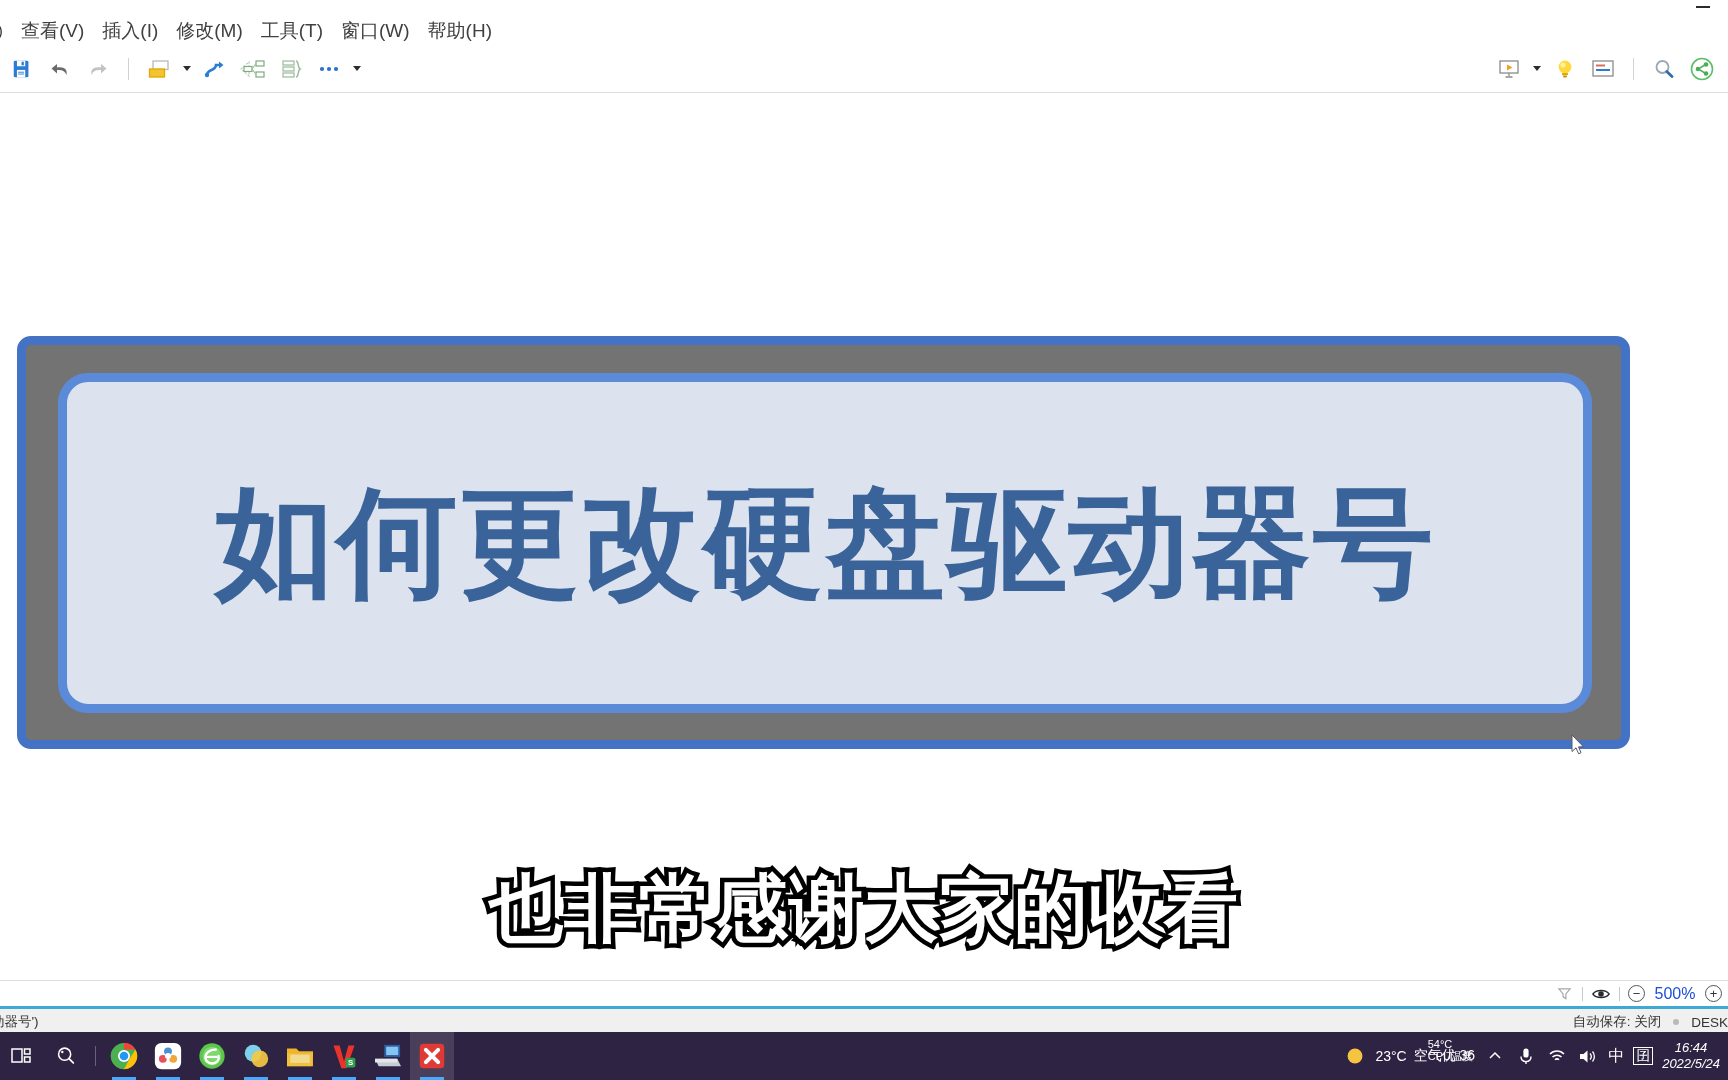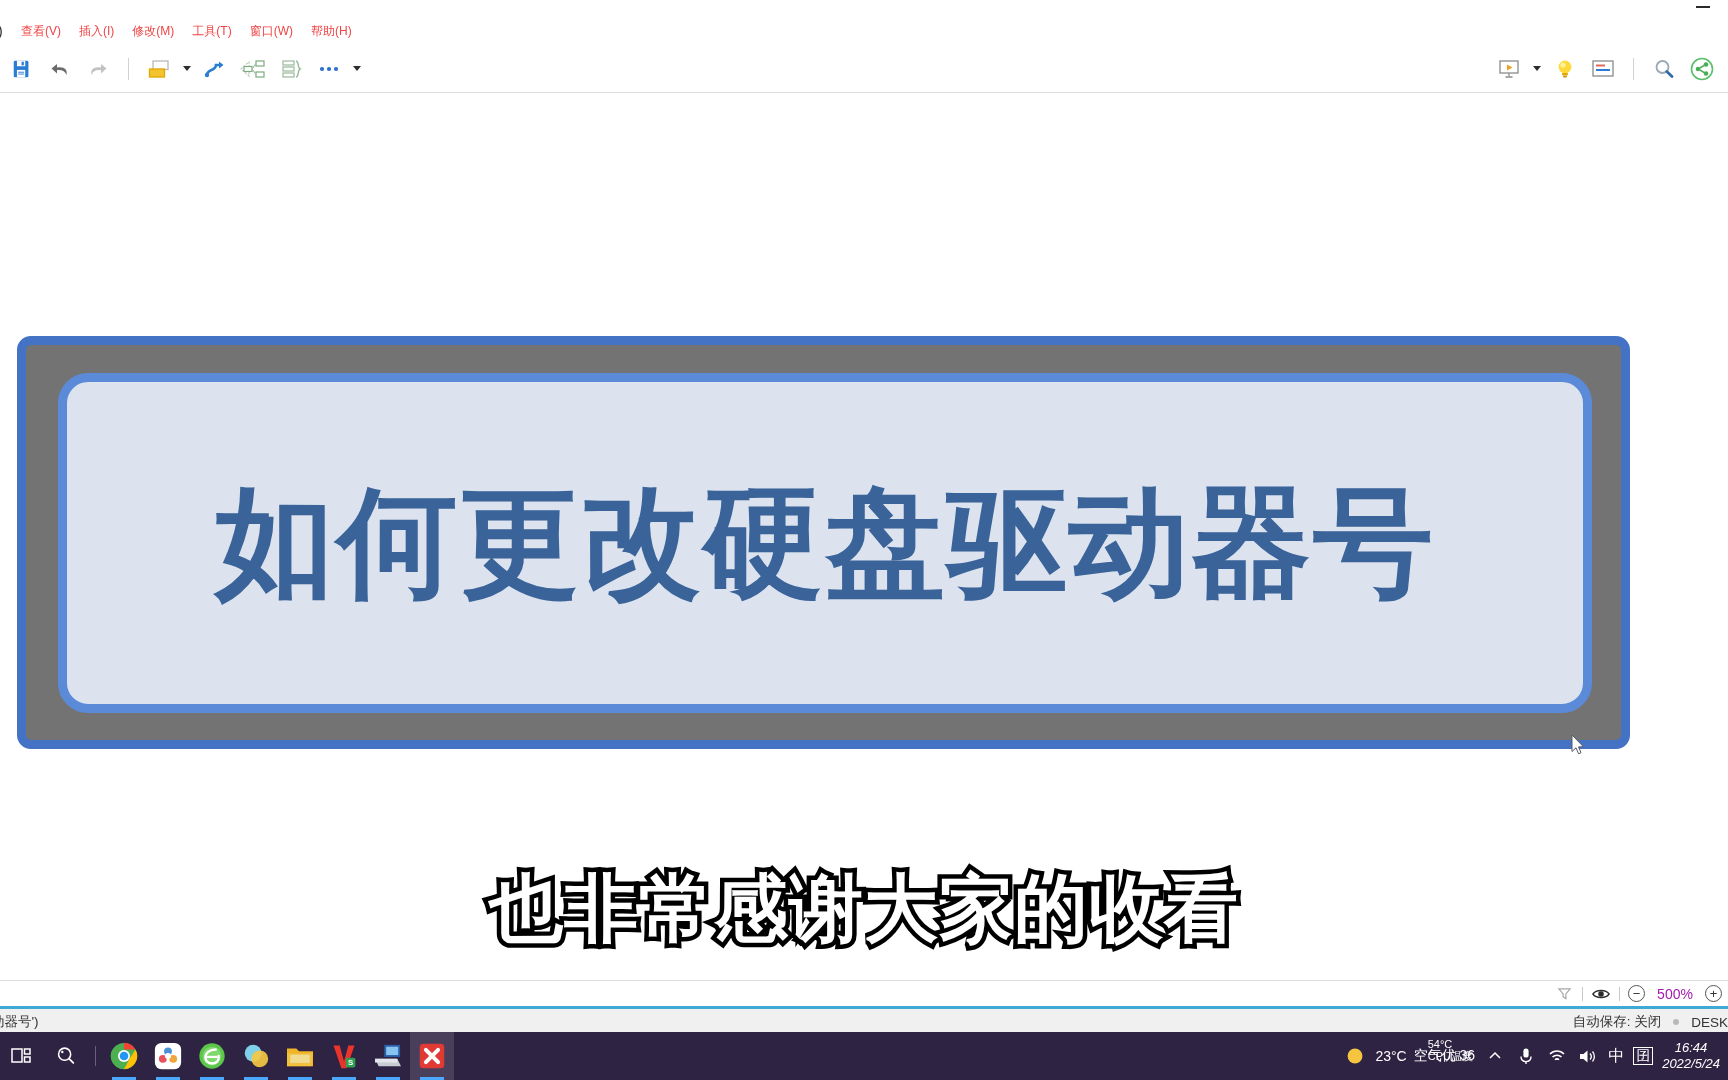--- a/index.html
+++ b/index.html
@@ -26,21 +26,21 @@
     background:#ffffff;
     display:flex; align-items:center;
     padding-left:0px;
   }
   .menu-clip{
     width:8px; height:14px; margin-left:-2px; margin-right:6px;
     border-right:0; overflow:hidden; color:#262626; font-size:14px;
     line-height:14px;
   }
   .menu-item{
-    font-size:12px; color:#ef4444; padding:2px 9px; white-space:nowrap;
+    font-size:19px; color:#404040; padding:2px 9px; white-space:nowrap;
     cursor:default;
   }
 
   
   .toolbar{
     position:absolute; top:45px; left:0; width:1728px; height:48px;
     background:#ffffff;
     border-bottom:1px solid #ddd;
     display:flex; align-items:center;
   }
@@ -123,21 +123,21 @@
   .statusbar{
     position:absolute; top:980px; left:0; width:1728px; height:26px;
     background:#ffffff; border-top:1px solid #ddd;
     display:flex; align-items:center;
   }
   .status-right{
     position:absolute; right:6px; display:flex; align-items:center; gap:8px;
   }
   .sb-icon{ width:20px;height:20px;display:flex;align-items:center;justify-content:center;cursor:default; }
   .sb-sep{ width:1px; height:14px; background:#c8c8c8; }
-  .zoom-val{ font-size:14px; color:#a21caf; min-width:44px; text-align:center; }
+  .zoom-val{ font-size:16px; color:#1d4ed8; min-width:44px; text-align:center; }
   .circ-btn{
     width:17px;height:17px;border-radius:50%;border:1.6px solid #555;
     display:flex;align-items:center;justify-content:center;cursor:default;
     font-size:13px;color:#333;line-height:0;
   }
 
   
   .statusrow2{
     position:absolute; top:1006px; left:0; width:1728px; height:26px;
     background:#f0f0f0; border-top:3px solid #3fa9d6;

